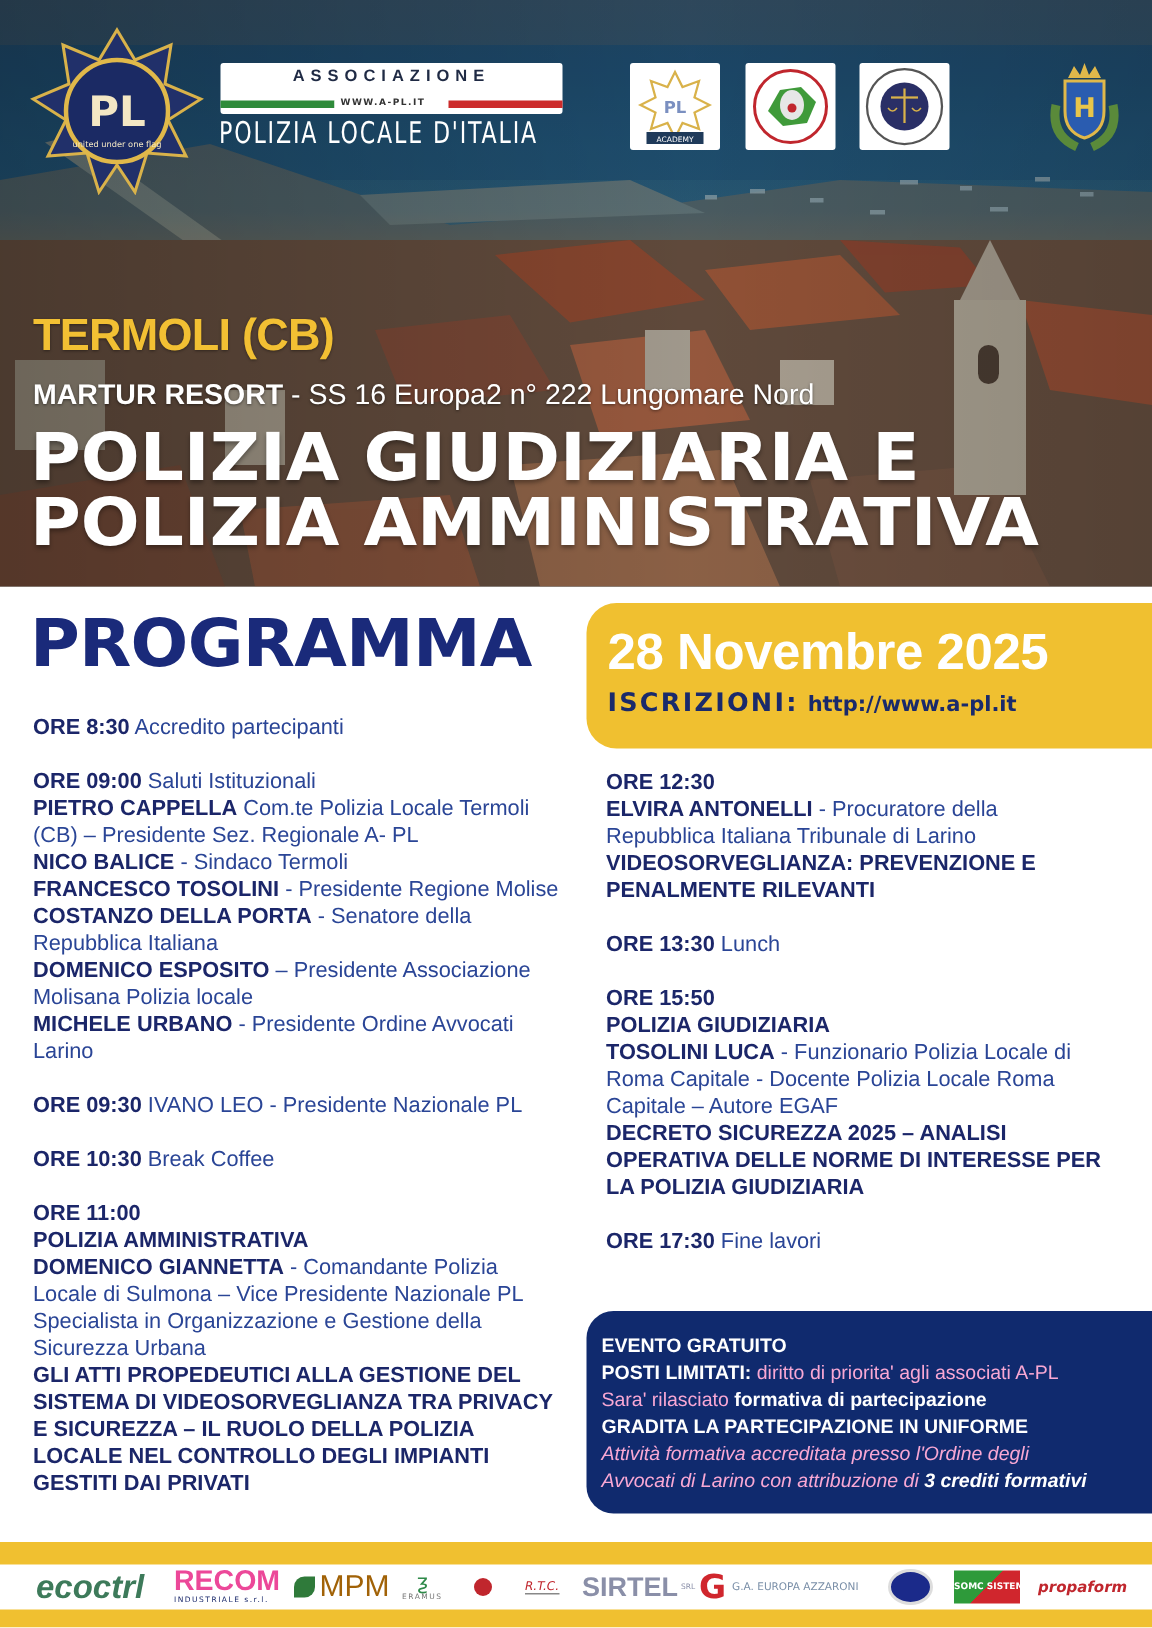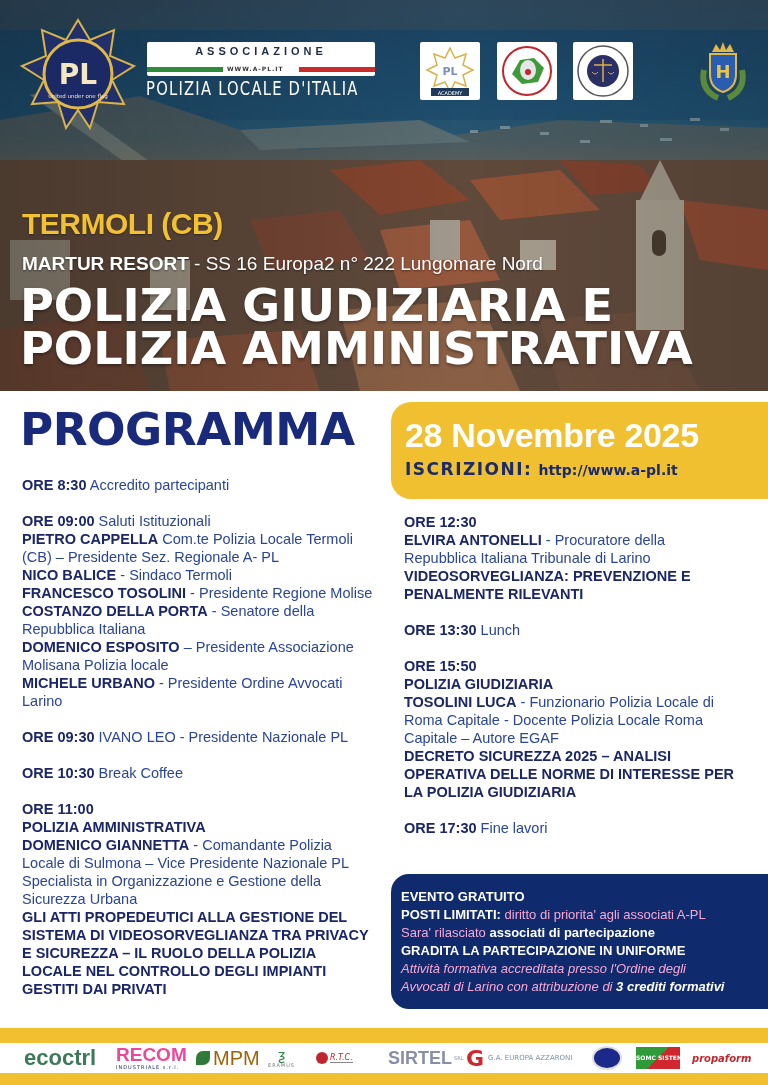--- a/index.html
+++ b/index.html
@@ -248,44 +248,44 @@
       <span class="line"><span class="b">LA POLIZIA GIUDIZIARIA</span><span class="n"></span></span>
     </div>
     <div class="block">
       <span class="line"><span class="b">ORE  17:30</span><span class="n"> Fine lavori</span></span>
     </div>
   </div>
 
 <div class="info-box">
   <div><span class="b">EVENTO GRATUITO</span></div>
   <div><span class="b">POSTI LIMITATI:</span><span class="n"> diritto di priorita' agli associati A-PL</span></div>
-  <div><span class="n">Sara' rilasciato </span><span class="b">associati di partecipazione</span></div>
+  <div><span class="n">Sara' rilasciato </span><span class="b">formativa di partecipazione</span></div>
   <div><span class="b">GRADITA LA PARTECIPAZIONE IN UNIFORME</span></div>
   <div><span class="n i">Attività formativa accreditata presso l'Ordine degli</span></div>
   <div><span class="n i">Avvocati di Larino con attribuzione di </span><span class="b i">3 crediti formativi</span></div>
 </div>
 
 <div class="sponsor-strip"></div>
 <div class="sponsor-white">
-  <div class="sponsor" style="left:24px; font-family:'Liberation Sans',sans-serif; font-size:22px;">
+  <div class="sponsor" style="left:24px; font-family:'Liberation Sans',sans-serif; font-size:22px;font-style:italic;">
     <span style="color:#3d7a5a;font-weight:700">ecoctrl</span>
   </div>
   <div class="sponsor" style="left:116px; flex-direction:column; align-items:flex-start; justify-content:center;">
     <span style="color:#ec4899;font-weight:700;font-size:19px;line-height:18px;font-family:'Liberation Sans',sans-serif">RECOM</span>
     <span style="color:#1b2a6b;font-size:5px;letter-spacing:1px;line-height:6px">INDUSTRIALE s.r.l.</span>
   </div>
   <div class="sponsor" style="left:196px;">
     <span style="display:inline-block;width:14px;height:14px;border-radius:50% 0;background:#2f7a3a;margin-right:3px"></span>
     <span style="color:#a16207;font-size:20px;font-family:'Liberation Sans',sans-serif">MPM</span>
   </div>
   <div class="sponsor" style="left:268px; flex-direction:column; justify-content:center;">
     <span style="color:#2f8a4a;font-size:14px;line-height:14px">ƺ</span>
     <span style="color:#777;font-size:5px;letter-spacing:1px">ERAMUS</span>
   </div>
-  <div class="sponsor" style="left:316px;">
+  <div class="sponsor" style="left:316px;gap:20px;">
     <span style="display:inline-block;width:12px;height:12px;border-radius:50%;background:#c0262d;margin-right:2px"></span>
     <span style="color:#c0262d;font-size:8px;font-style:italic;border-bottom:1px solid #888">R.T.C.</span>
   </div>
   <div class="sponsor" style="left:388px;">
     <span style="color:#8a8fa8;font-size:18px;font-weight:700;font-family:'Liberation Sans',sans-serif">SIRTEL</span>
     <span style="color:#8a8fa8;font-size:5px;margin-left:2px">SRL</span>
   </div>
   <div class="sponsor" style="left:466px;">
     <span style="color:#d0262d;font-size:22px;font-weight:700;margin-right:4px">G</span>
     <span style="color:#7a8fa8;font-size:7px">G.A. EUROPA AZZARONI</span>

